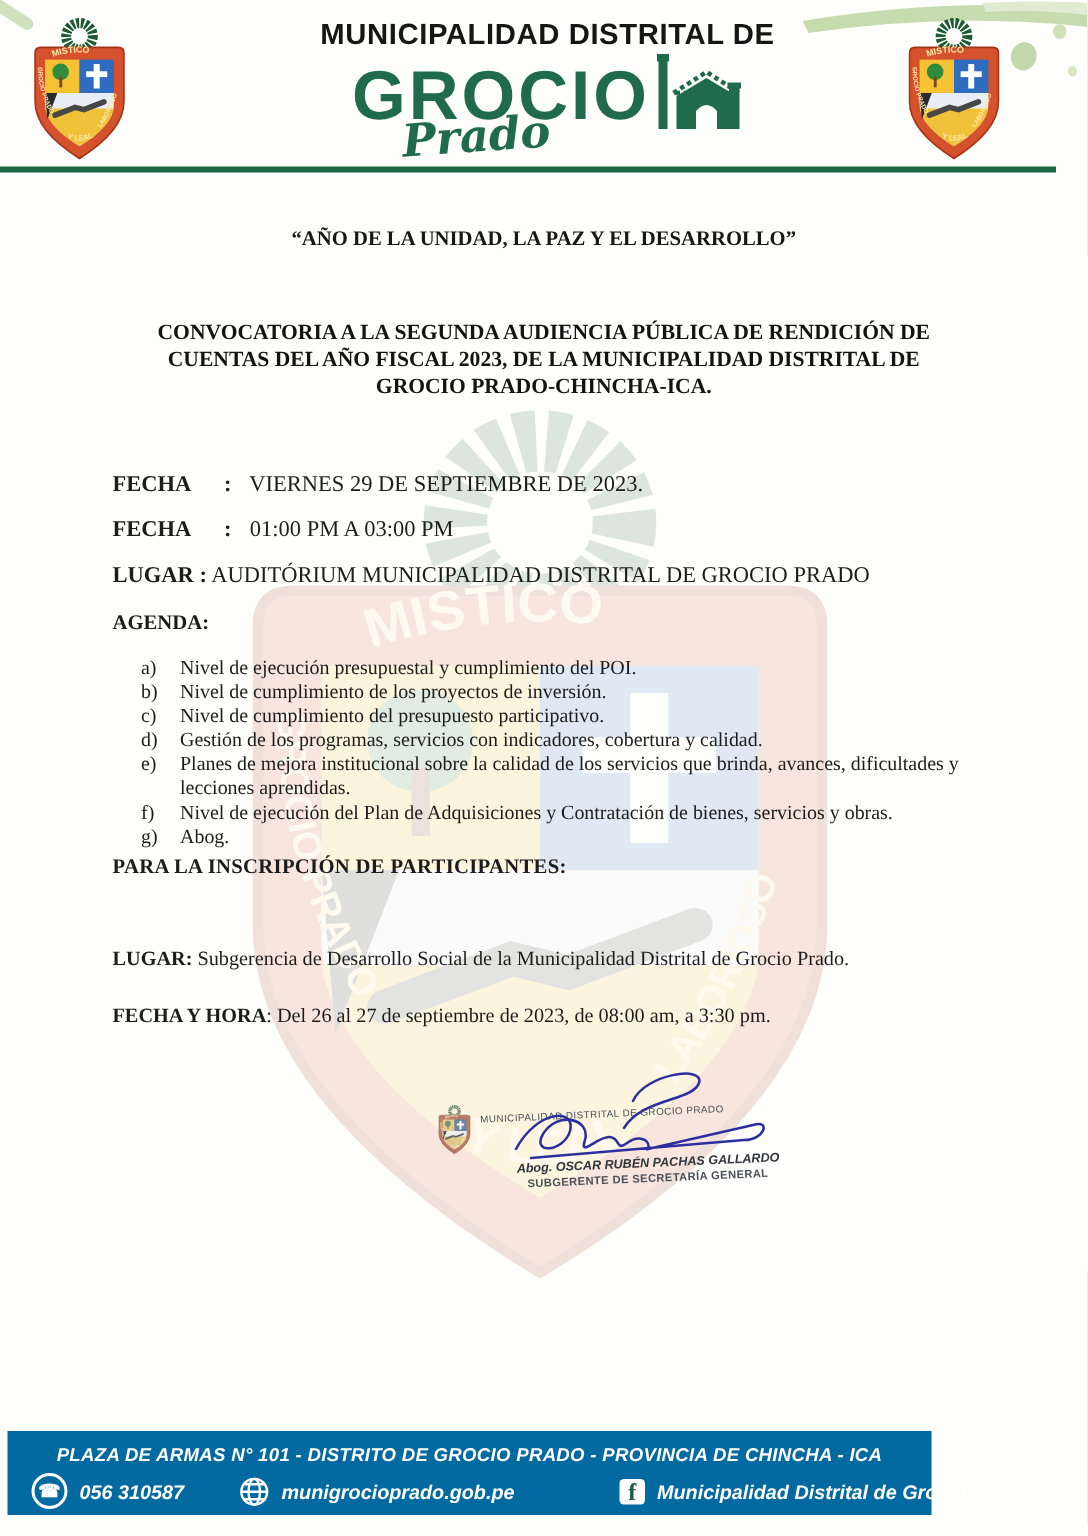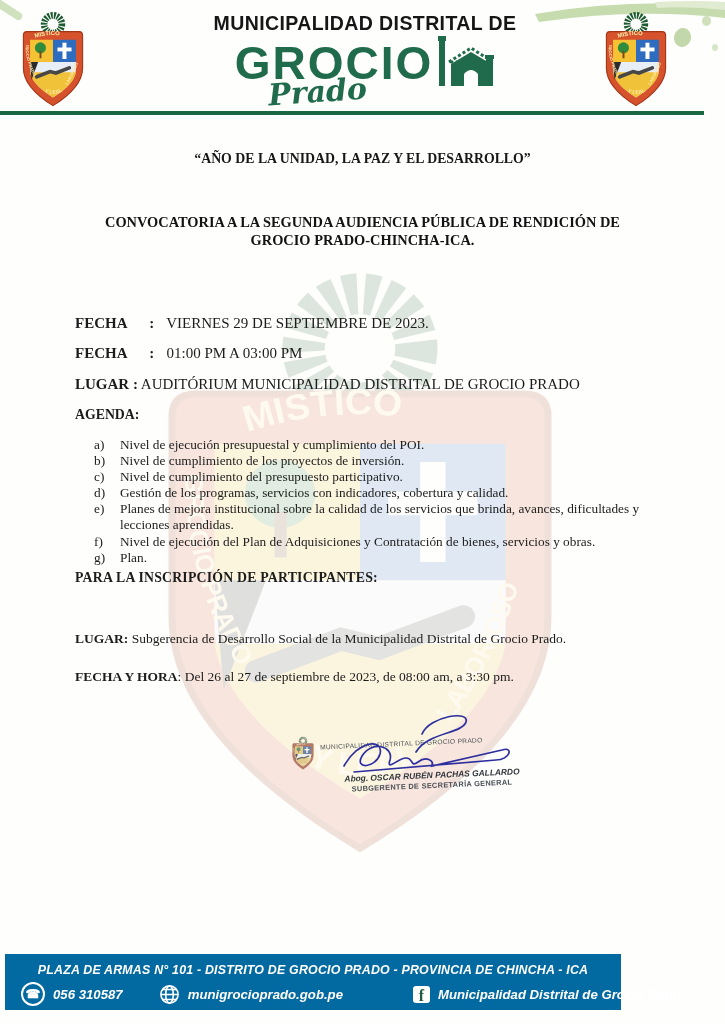--- a/index.html
+++ b/index.html
@@ -139,20 +139,21 @@
   <div class="header-rule"></div>
 
   <svg class="watermark" viewBox="0 0 100 132" preserveAspectRatio="none">
       <use href="#coa"></use>
     </svg>
 
   <div class="quote">“AÑO DE LA UNIDAD, LA PAZ Y EL DESARROLLO”</div>
 
   <div class="doc-title">
     <div>CONVOCATORIA A LA SEGUNDA AUDIENCIA PÚBLICA DE RENDICIÓN DE</div>
+    <div>CUENTAS DEL AÑO FISCAL 2023, DE LA MUNICIPALIDAD DISTRITAL DE</div>
     <div>GROCIO PRADO-CHINCHA-ICA.</div>
   </div>
 
   <div class="detail-row row-fecha">
     <span class="lbl">FECHA</span>
     <span class="colon">:</span>
     <span>VIERNES 29 DE SEPTIEMBRE DE 2023.</span>
   </div>
 
   <div class="detail-row row-hora">
@@ -187,21 +188,21 @@
     <div class="agenda-item">
       <span class="letter">e)</span>
       <span class="txt">Planes de mejora institucional sobre la calidad de los servicios que brinda, avances, dificultades y lecciones aprendidas.</span>
     </div>
     <div class="agenda-item">
       <span class="letter">f)</span>
       <span class="txt">Nivel de ejecución del Plan de Adquisiciones y Contratación de bienes, servicios y obras.</span>
     </div>
     <div class="agenda-item">
       <span class="letter">g)</span>
-      <span class="txt">Plan.</span>
+      <span class="txt">Abog.</span>
     </div>
   </div>
 
   <div class="insc-heading">PARA LA INSCRIPCIÓN DE PARTICIPANTES:</div>
 
   <div class="insc-lugar">
     <b>LUGAR:</b><span> Subgerencia de Desarrollo Social de la Municipalidad Distrital de Grocio Prado.</span>
   </div>
 
   <div class="insc-fecha">

